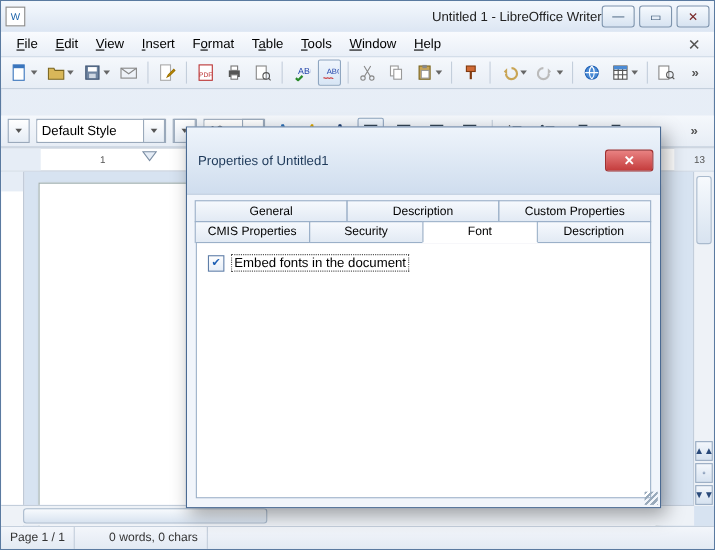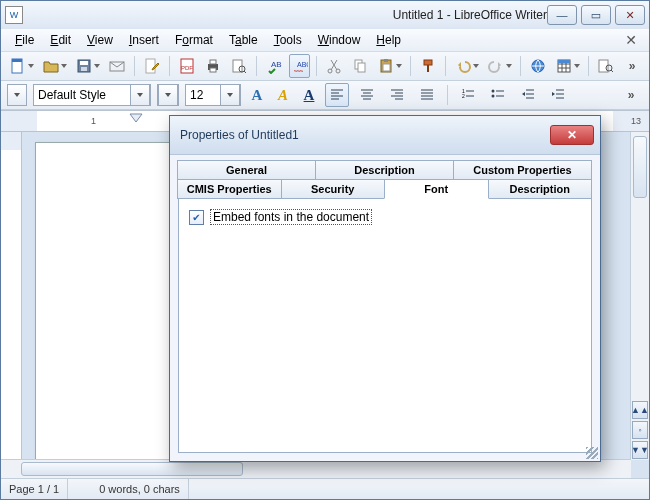--- a/index.html
+++ b/index.html
@@ -14,21 +14,21 @@
   .menuitem{padding:2px 6px;}
   .menuitem u{text-decoration:underline;}
   .menuclose{margin-left:auto;font-size:14px;color:#555;padding:0 4px;}
   .toolbar{height:28px;background:linear-gradient(#f5f8fc,#e7edf5);border-top:1px solid #d2dce8;border-bottom:1px solid #c5d0dd;display:flex;align-items:center;padding:0 6px;gap:4px;}
   .tbtn{width:22px;height:22px;border:1px solid transparent;border-radius:2px;display:flex;align-items:center;justify-content:center;}
   .tbtn svg{width:16px;height:16px;}
   .tbtn.dd{width:30px;}
   .tbtn.dd::after{content:"";width:0;height:0;border-left:3px solid transparent;border-right:3px solid transparent;border-top:4px solid #666;margin-left:2px;}
   .sep{width:1px;height:20px;background:#c3cedb;margin:0 2px;}
   .more{font-weight:bold;color:#555;margin-left:auto;}
-  .fmtbar{height:28px;background:linear-gradient(#f5f8fc,#e7edf5);border-bottom:1px solid #c5d0dd;display:flex;align-items:center;padding:0 6px;gap:6px;}
+  .fmtbar{height:28px;background:linear-gradient(#f5f8fc,#e7edf5);border-bottom:1px solid #c5d0dd;display:flex;align-items:center;padding:0 6px;gap:6px;margin-top:24px;}
   .ddbtn{width:18px;height:20px;border:1px solid #9aa9bb;background:linear-gradient(#fff,#e5ecf5);display:flex;align-items:center;justify-content:center;}
   .ddbtn::after{content:"";width:0;height:0;border-left:3px solid transparent;border-right:3px solid transparent;border-top:4px solid #555;}
   .combo{display:flex;align-items:center;height:20px;border:1px solid #9aa9bb;background:#fff;}
   .combo input{border:0;outline:0;font-size:12px;padding:0 4px;height:18px;background:#fff;}
   .fmtA{font-family:Georgia,serif;font-weight:bold;font-size:15px;width:20px;text-align:center;}
   .fmtA.blue{color:#2d6fb5;}
   .fmtA.yellow{color:#d9a400;}
   .fmtA.plain{color:#1a3b6e;text-decoration:underline;}
   .alignbtn{width:22px;height:22px;border:1px solid transparent;display:flex;align-items:center;justify-content:center;}
   .alignbtn.active{border:1px solid #8fa6c0;background:linear-gradient(#f0f6fd,#d7e5f5);border-radius:2px;}
@@ -42,25 +42,25 @@
   .vsb{position:absolute;right:0;top:0;bottom:18px;width:18px;background:#eef2f7;border-left:1px solid #c3cedb;}
   .vsb .thumb{position:absolute;left:2px;right:2px;top:4px;height:60px;background:linear-gradient(#f7fafd,#d8e3f0);border:1px solid #a9bacd;border-radius:3px;}
   .navbtns{position:absolute;right:0;bottom:18px;width:18px;height:60px;display:flex;flex-direction:column;}
   .navbtn{flex:1;border:1px solid #95a9c0;margin:1px;background:linear-gradient(#f3f7fc,#d6e2f0);display:flex;align-items:center;justify-content:center;font-size:9px;color:#2a4a7a;}
   .hsb{position:absolute;left:0;right:18px;bottom:0;height:18px;background:#eef2f7;border-top:1px solid #c3cedb;}
   .hsb .thumb{position:absolute;top:2px;bottom:2px;left:20px;width:220px;background:linear-gradient(#f7fafd,#d8e3f0);border:1px solid #a9bacd;border-radius:3px;}
   .statusbar{height:20px;background:linear-gradient(#f3f6fb,#e3eaf3);border-top:1px solid #c3cedb;display:flex;align-items:center;font-size:11px;color:#333;gap:23px;}
   .statusbar .cell{padding:0 8px;border-right:1px solid #c3cedb;height:100%;display:flex;align-items:center;}
   
   .dialog{position:absolute;left:168px;top:114px;width:430px;height:345px;border:1px solid #4a6a92;background:#f1f5fb;box-shadow:4px 6px 16px rgba(0,0,0,0.35);display:flex;flex-direction:column;}
-  .dlg-titlebar{height:28px;background:linear-gradient(#eef4fb,#cfddee);display:flex;align-items:center;padding:5px 6px;border-bottom:1px solid #b5c6da;}
+  .dlg-titlebar{height:28px;background:linear-gradient(#eef4fb,#cfddee);display:flex;align-items:center;padding:16px 6px;border-bottom:1px solid #b5c6da;}
   .dlg-title{flex:1;font-size:12px;color:#1f3a5a;padding-left:4px;}
   .dlg-close{width:42px;height:18px;border:1px solid #a03030;border-radius:3px;background:linear-gradient(#e98282,#c43c3c);color:#fff;font-weight:bold;display:flex;align-items:center;justify-content:center;font-size:12px;}
   .dlg-body{flex:1;padding:6px 8px 8px 8px;display:flex;flex-direction:column;}
-  .tabs{display:grid;grid-template-columns:repeat(3,1fr);font-weight:bold;}
+  .tabs{display:grid;grid-template-columns:repeat(3,1fr);}
   .tab{border:1px solid #9bb0c8;background:linear-gradient(#f6f9fd,#e2eaf4);text-align:center;padding:3px 0;font-size:11px;margin-left:-1px;margin-top:-1px;}
   .tab.active{background:#fff;border-bottom:1px solid #fff;position:relative;z-index:2;}
   .tabpanel{flex:1;border:1px solid #9bb0c8;background:#fff;margin-top:-1px;padding:10px;}
   .chkline{display:flex;align-items:center;gap:6px;}
   .chk{width:13px;height:13px;border:1px solid #5f7ea8;background:linear-gradient(#fefefe,#e6eef8);display:flex;align-items:center;justify-content:center;font-size:10px;color:#1d5fb4;}
   .chklabel{border:1px dotted #555;padding:0 2px;}
   .resize-grip{position:absolute;right:2px;bottom:2px;width:12px;height:12px;background:repeating-linear-gradient(135deg,#9ab 0 2px,transparent 2px 4px);}
   svg{display:block;}
 </style>
 </head>

